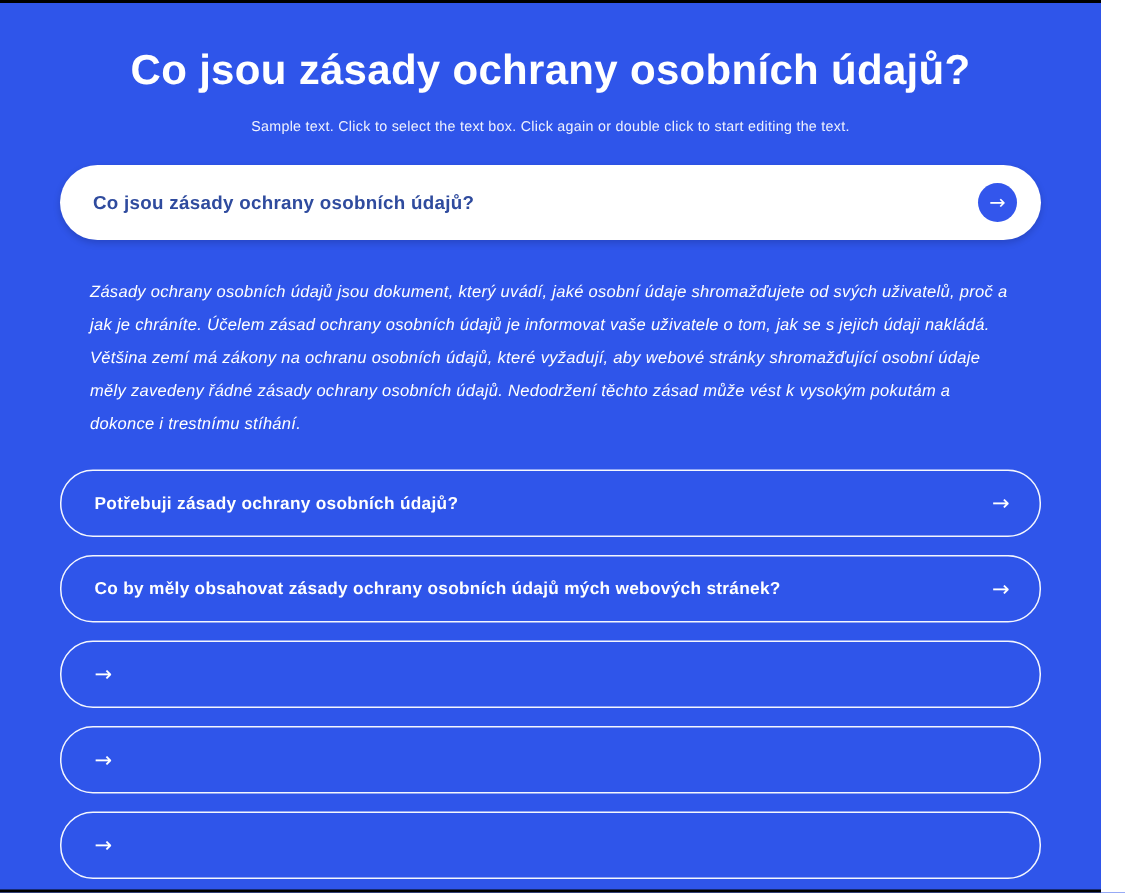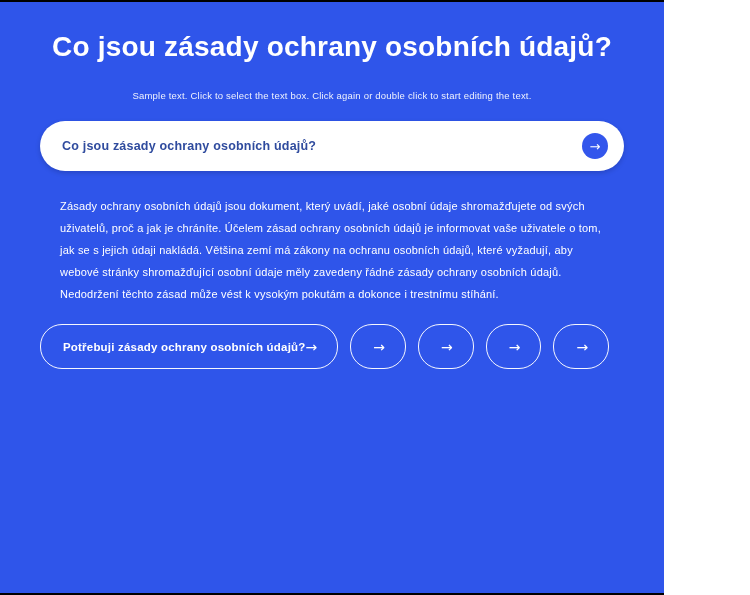--- a/index.html
+++ b/index.html
@@ -12,42 +12,42 @@
   }
   * { box-sizing: border-box; }
   html, body { margin: 0; padding: 0; }
   body {
     width: 750px; height: 595px; overflow: hidden;
     font-family: "Liberation Sans", sans-serif;
     background: #fff;
   }
   .page {
     position: relative;
-    width: 664px; height: 595px;
+    width: 734px; height: 595px;
     background: var(--background);
   }
   .edge-bar {
     position: absolute; left: 0; width: 100%; height: 2px;
     background: var(--edge-bar);
   }
   .edge-bar.top { top: 0; }
   .edge-bar.bottom { bottom: 0; }
   .content { padding: 31px 40px 0; }
 
   .title {
     margin: 0;
     text-align: center;
     color: var(--text);
     font-size: 28px;
     font-weight: 700;
     letter-spacing: 0.2px;
     line-height: 32px;
   }
   .subtitle {
-    margin-top: 27px;
+    margin-top: 16px;
     text-align: center;
     color: rgba(255,255,255,0.92);
     font-size: 9.5px;
     font-weight: 400;
     letter-spacing: 0.2px;
   }
 
   .featured {
     margin-top: 20px;
     height: 50px;
@@ -82,26 +82,27 @@
     font-family: "DejaVu Sans", sans-serif;
   }
 
   .description {
     margin: 24px 20px 0;
     color: var(--text);
     font-size: 11px;
     font-weight: 400;
     line-height: 22px;
     letter-spacing: 0.2px;
+    font-style: italic;
   }
 
   .faq-list {
     margin-top: 19px;
     display: flex;
-    flex-direction: row;
+    flex-direction: column;
     gap: 12px;
   }
   .faq-item {
     height: 45px;
     border: 1.5px solid rgba(255,255,255,0.95);
     border-radius: 22px;
     display: flex;
     align-items: center;
     justify-content: space-between;
     padding: 0 20px 0 22px;
@@ -141,20 +142,21 @@
     </div>
 
     <div class="description">Zásady ochrany osobních údajů jsou dokument, který uvádí, jaké osobní údaje shromažďujete od svých uživatelů, proč a jak je chráníte. Účelem zásad ochrany osobních údajů je informovat vaše uživatele o tom, jak se s jejich údaji nakládá. Většina zemí má zákony na ochranu osobních údajů, které vyžadují, aby webové stránky shromažďující osobní údaje měly zavedeny řádné zásady ochrany osobních údajů. Nedodržení těchto zásad může vést k vysokým pokutám a dokonce i trestnímu stíhání.</div>
 
     <div class="faq-list">
       <div class="faq-item">
         <span class="faq-label">Potřebuji zásady ochrany osobních údajů?</span>
         <span class="faq-arrow">→</span>
       </div>
       <div class="faq-item">
+        <span class="faq-label">Co by měly obsahovat zásady ochrany osobních údajů mých webových stránek?</span>
         <span class="faq-arrow">→</span>
       </div>
       <div class="faq-item">
         <span class="faq-arrow">→</span>
       </div>
       <div class="faq-item">
         <span class="faq-arrow">→</span>
       </div>
       <div class="faq-item">
         <span class="faq-arrow">→</span>

